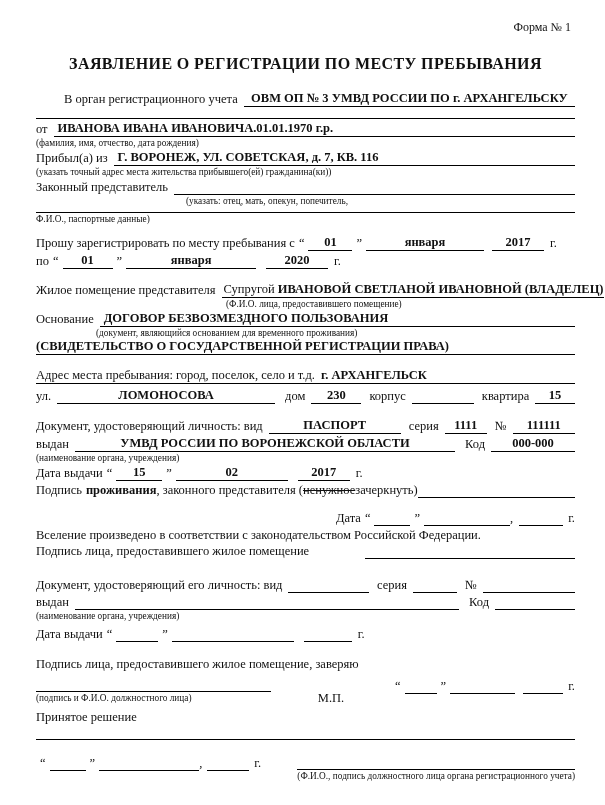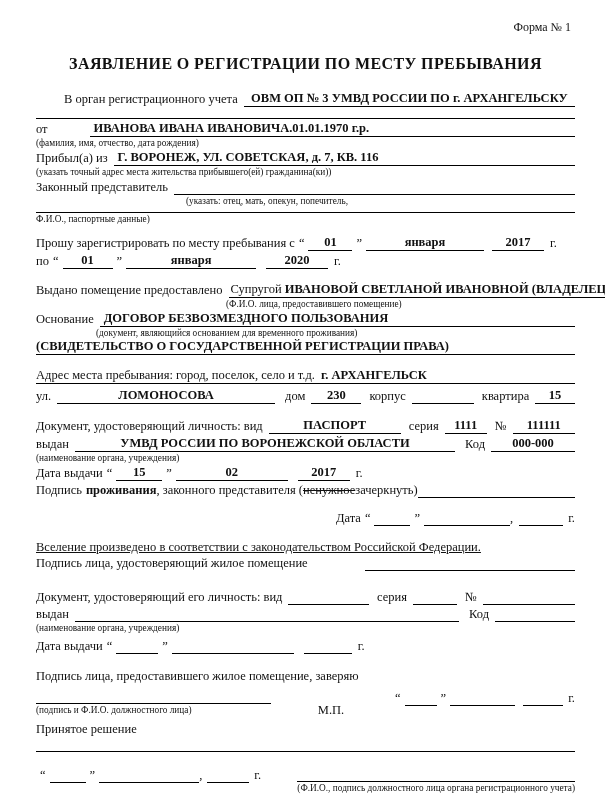--- a/index.html
+++ b/index.html
@@ -34,21 +34,21 @@
   <div class="formno">Форма № 1</div>
   <div class="title">ЗАЯВЛЕНИЕ О РЕГИСТРАЦИИ ПО МЕСТУ ПРЕБЫВАНИЯ</div>
 
   <div class="row" style="margin-top:18px;margin-left:28px;">
     <span class="lbl">В орган регистрационного учета</span>
     <span class="u fill c val">ОВМ ОП № 3 УМВД РОССИИ ПО г. АРХАНГЕЛЬСКУ</span>
   </div>
 
   <div class="hr" style="margin-top:11px;"></div>
 
-  <div class="row" style="margin-top:2px;gap:36px;">
+  <div class="row" style="margin-top:2px;">
     <span class="lbl">от</span>
     <span class="u fill val" style="text-align:left;padding-left:4px;">ИВАНОВА ИВАНА ИВАНОВИЧА.01.01.1970 г.р.</span>
   </div>
   <div class="hint">(фамилия, имя, отчество, дата рождения)</div>
 
   <div class="row" style="margin-top:1px;">
     <span class="lbl">Прибыл(а) из</span>
     <span class="u fill val" style="text-align:left;padding-left:4px;">Г. ВОРОНЕЖ, УЛ. СОВЕТСКАЯ, д. 7, КВ. 116</span>
   </div>
   <div class="hint">(указать точный адрес места жительства прибывшего(ей) гражданина(ки))</div>
@@ -74,21 +74,21 @@
     <span>по</span>
     <span class="q">“</span>
     <span class="u c b" style="width:50px;">01</span>
     <span class="q">”</span>
     <span class="u c b" style="width:130px;">января</span>
     <span class="u c b" style="width:62px;margin-left:10px;">2020</span>
     <span style="padding-left:6px;">г.</span>
   </div>
 
   <div class="row" style="margin-top:13px;">
-    <span class="lbl">Выдано помещение предоставлено</span>
+    <span class="lbl">Жилое помещение представителя</span>
     <span class="u fill" style="padding-left:2px;"><span>Супругой</span>&nbsp;<span class="b">ИВАНОВОЙ СВЕТЛАНОЙ ИВАНОВНОЙ (ВЛАДЕЛЕЦ)</span></span>
   </div>
   <div class="hint" style="padding-left:190px;">(Ф.И.О. лица, предоставившего помещение)</div>
 
   <div class="row" style="margin-top:1px;">
     <span class="lbl">Основание</span>
     <span class="u fill val" style="text-align:left;padding-left:4px;">ДОГОВОР БЕЗВОЗМЕЗДНОГО ПОЛЬЗОВАНИЯ</span>
   </div>
   <div class="hint" style="padding-left:60px;">(документ, являющийся основанием для временного проживания)</div>
   <div class="row" style="margin-top:0;">
@@ -149,25 +149,25 @@
     <span>Дата</span>
     <span class="q">“</span>
     <span class="u" style="width:36px;"></span>
     <span class="q">”</span>
     <span class="u fill"></span>
     <span>,</span>
     <span class="u" style="width:44px;margin-left:6px;"></span>
     <span style="padding-left:5px;">г.</span>
   </div>
 
-  <div class="row" style="margin-top:14px;text-decoration:underline;">
+  <div class="row" style="margin-top:2px;">
     <span>Вселение произведено в соответствии с законодательством Российской Федерации.</span>
   </div>
   <div class="row" style="margin-top:1px;">
-    <span class="lbl">Подпись лица, удостоверяющий жилое помещение</span>
+    <span class="lbl">Подпись лица, предоставившего жилое помещение</span>
     <span class="fill"></span>
     <span class="u" style="width:210px;"></span>
   </div>
 
   <div class="row" style="margin-top:19px;">
     <span class="lbl">Документ, удостоверяющий его личность: вид</span>
     <span class="u fill"></span>
     <span class="lbl" style="padding-left:8px;">серия</span>
     <span class="u" style="width:44px;"></span>
     <span class="lbl" style="padding-left:8px;">№</span>

